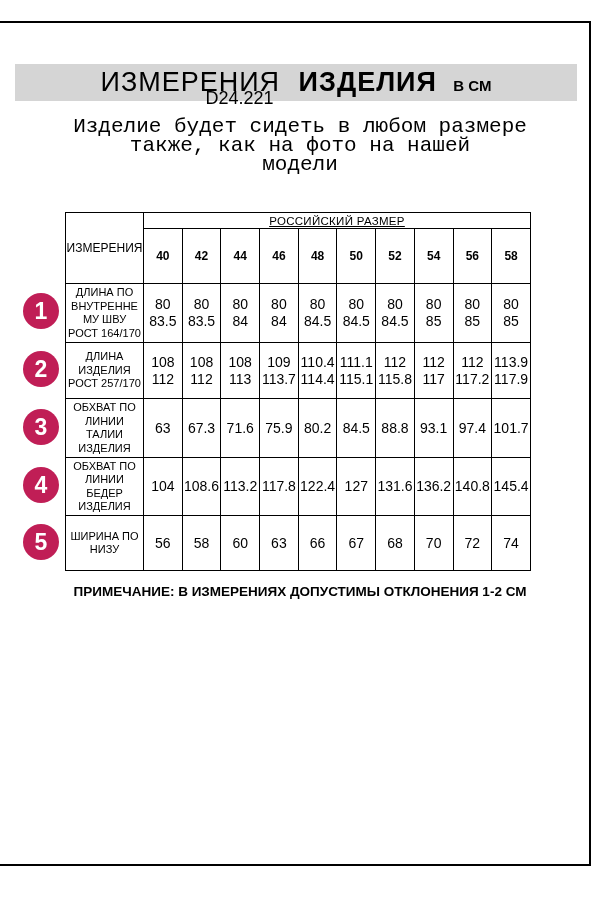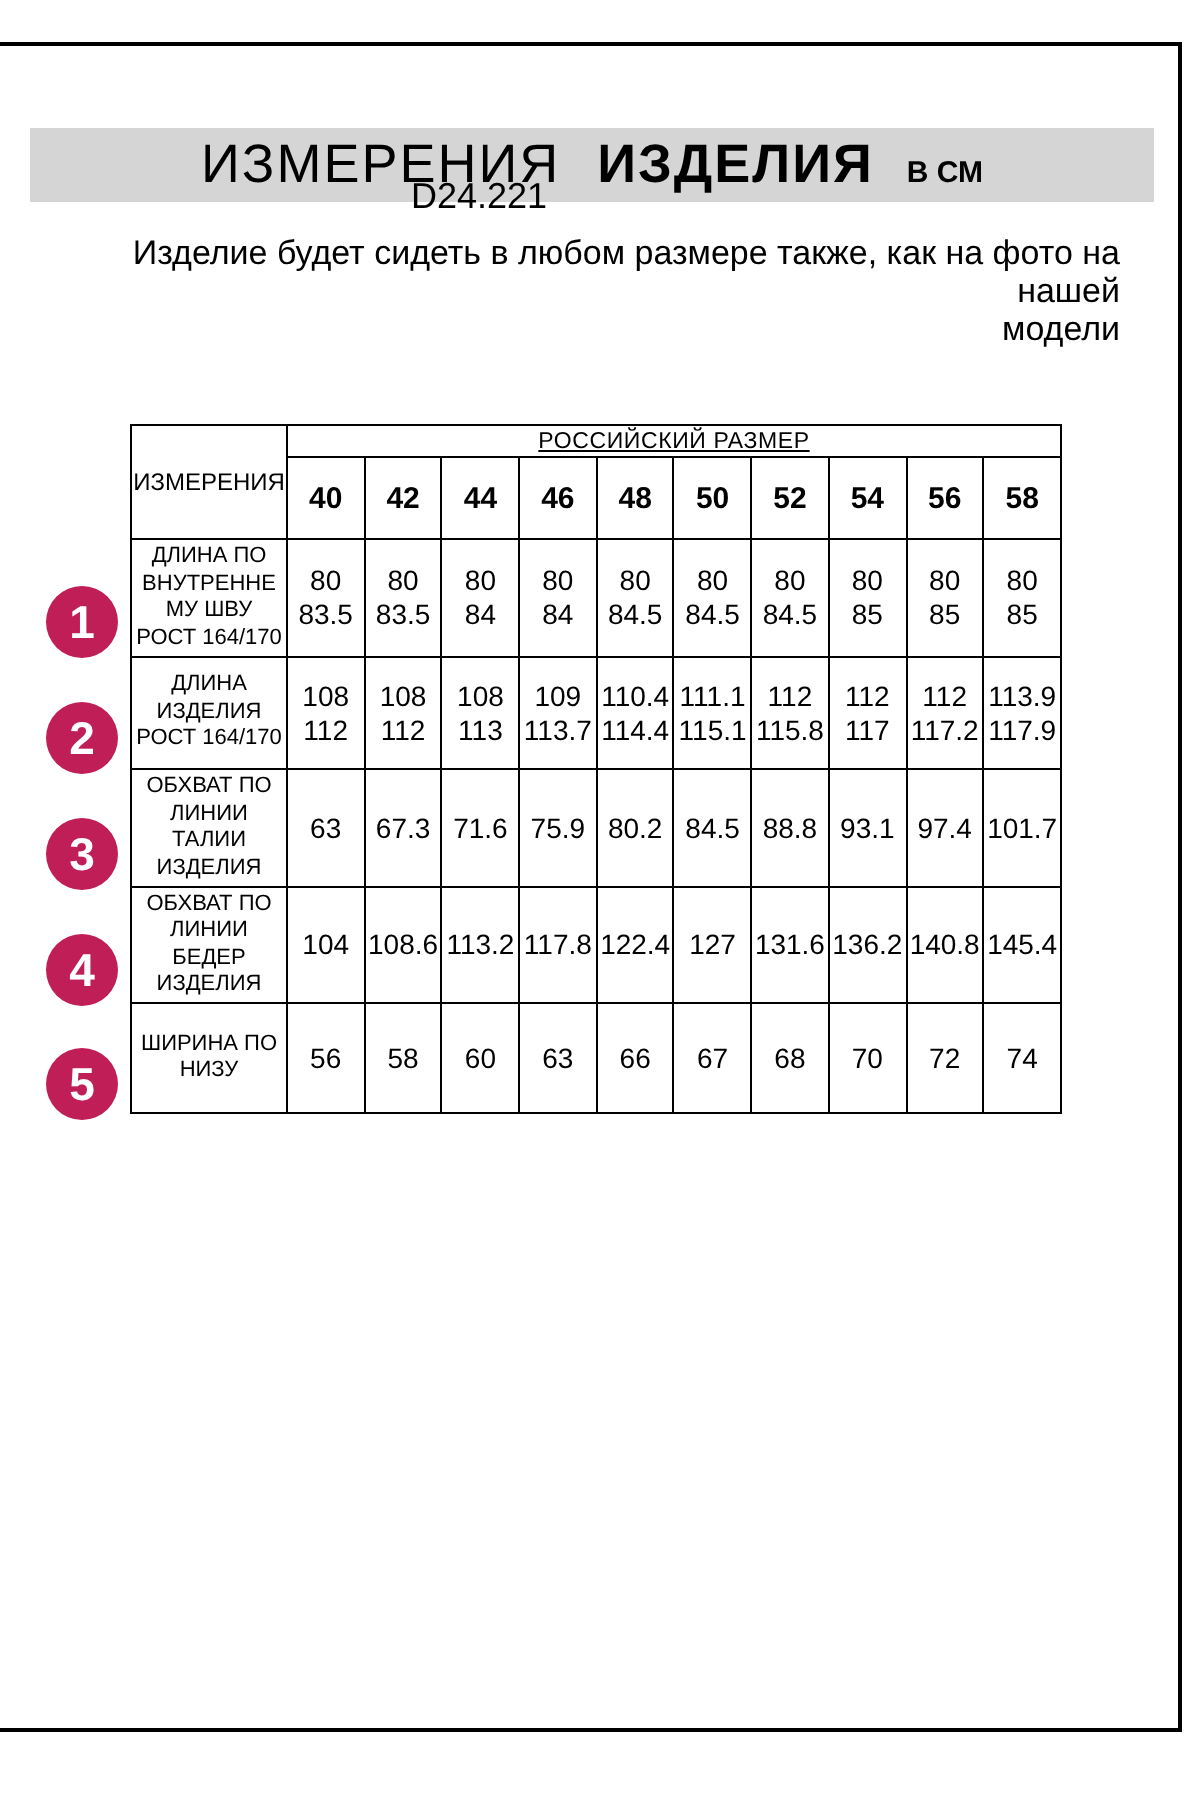--- a/index.html
+++ b/index.html
@@ -41,43 +41,44 @@
   .article-number {
     position: absolute;
     top: 88px; left: 0; width: 479px;
     text-align: center;
     font-size: 18px;
   }
 
   .description {
     position: absolute;
     top: 117px; left: 40px; width: 520px;
-    text-align: right;
-    font-size: 17px;
+    text-align: center;
+    font-size: 21px;
     line-height: 19px;
     white-space: pre-line;
+    font-family: Liberation Mono, monospace;
   }
 
   table.size-table {
     position: absolute;
     left: 65px; top: 212px;
     width: 466px;
     border-collapse: collapse;
     table-layout: fixed;
   }
   .size-table td {
     border: 1.8px solid #000;
     text-align: center;
     vertical-align: middle;
     padding: 0;
     overflow: hidden;
   }
   .corner-header { font-size: 12px; }
   .group-header  { font-size: 11.5px; height: 16px; letter-spacing: 0.3px; text-decoration: underline; }
-  .size-cell     { font-size: 15px; font-weight: 700; height: 41px; }
+  .size-cell     { font-size: 12px; font-weight: 700; height: 55px; }
   .label-cell    { font-size: 11px; line-height: 13.5px; white-space: pre-line; margin-left: 44px; }
   .value-cell    { font-size: 14px; line-height: 17px; white-space: pre-line; }
   .r1 { height: 59px; }
   .r2 { height: 56px; }
   .r3 { height: 59px; }
   .r4 { height: 58px; }
   .r5 { height: 55px; }
 
   .badge {
     position: absolute;
@@ -170,21 +171,21 @@
 85</td>
         <td class="value-cell">80
 85</td>
         <td class="value-cell">80
 85</td>
       </tr>
 
       <tr class="r2">
         <td class="label-cell">ДЛИНА
 ИЗДЕЛИЯ
-РОСТ 164/170</td>
+РОСТ 257/170</td>
         <td class="value-cell">108
 112</td>
         <td class="value-cell">108
 112</td>
         <td class="value-cell">108
 113</td>
         <td class="value-cell">109
 113.7</td>
         <td class="value-cell">110.4
 114.4</td>
@@ -250,14 +251,15 @@
       </tr>
     </tbody>
   </table>
 
   <div class="badge badge-1">1</div>
   <div class="badge badge-2">2</div>
   <div class="badge badge-3">3</div>
   <div class="badge badge-4">4</div>
   <div class="badge badge-5">5</div>
 
+  <div class="note">ПРИМЕЧАНИЕ: В ИЗМЕРЕНИЯХ ДОПУСТИМЫ ОТКЛОНЕНИЯ 1-2 СМ</div>
 
 </div>
 
 </body></html>

